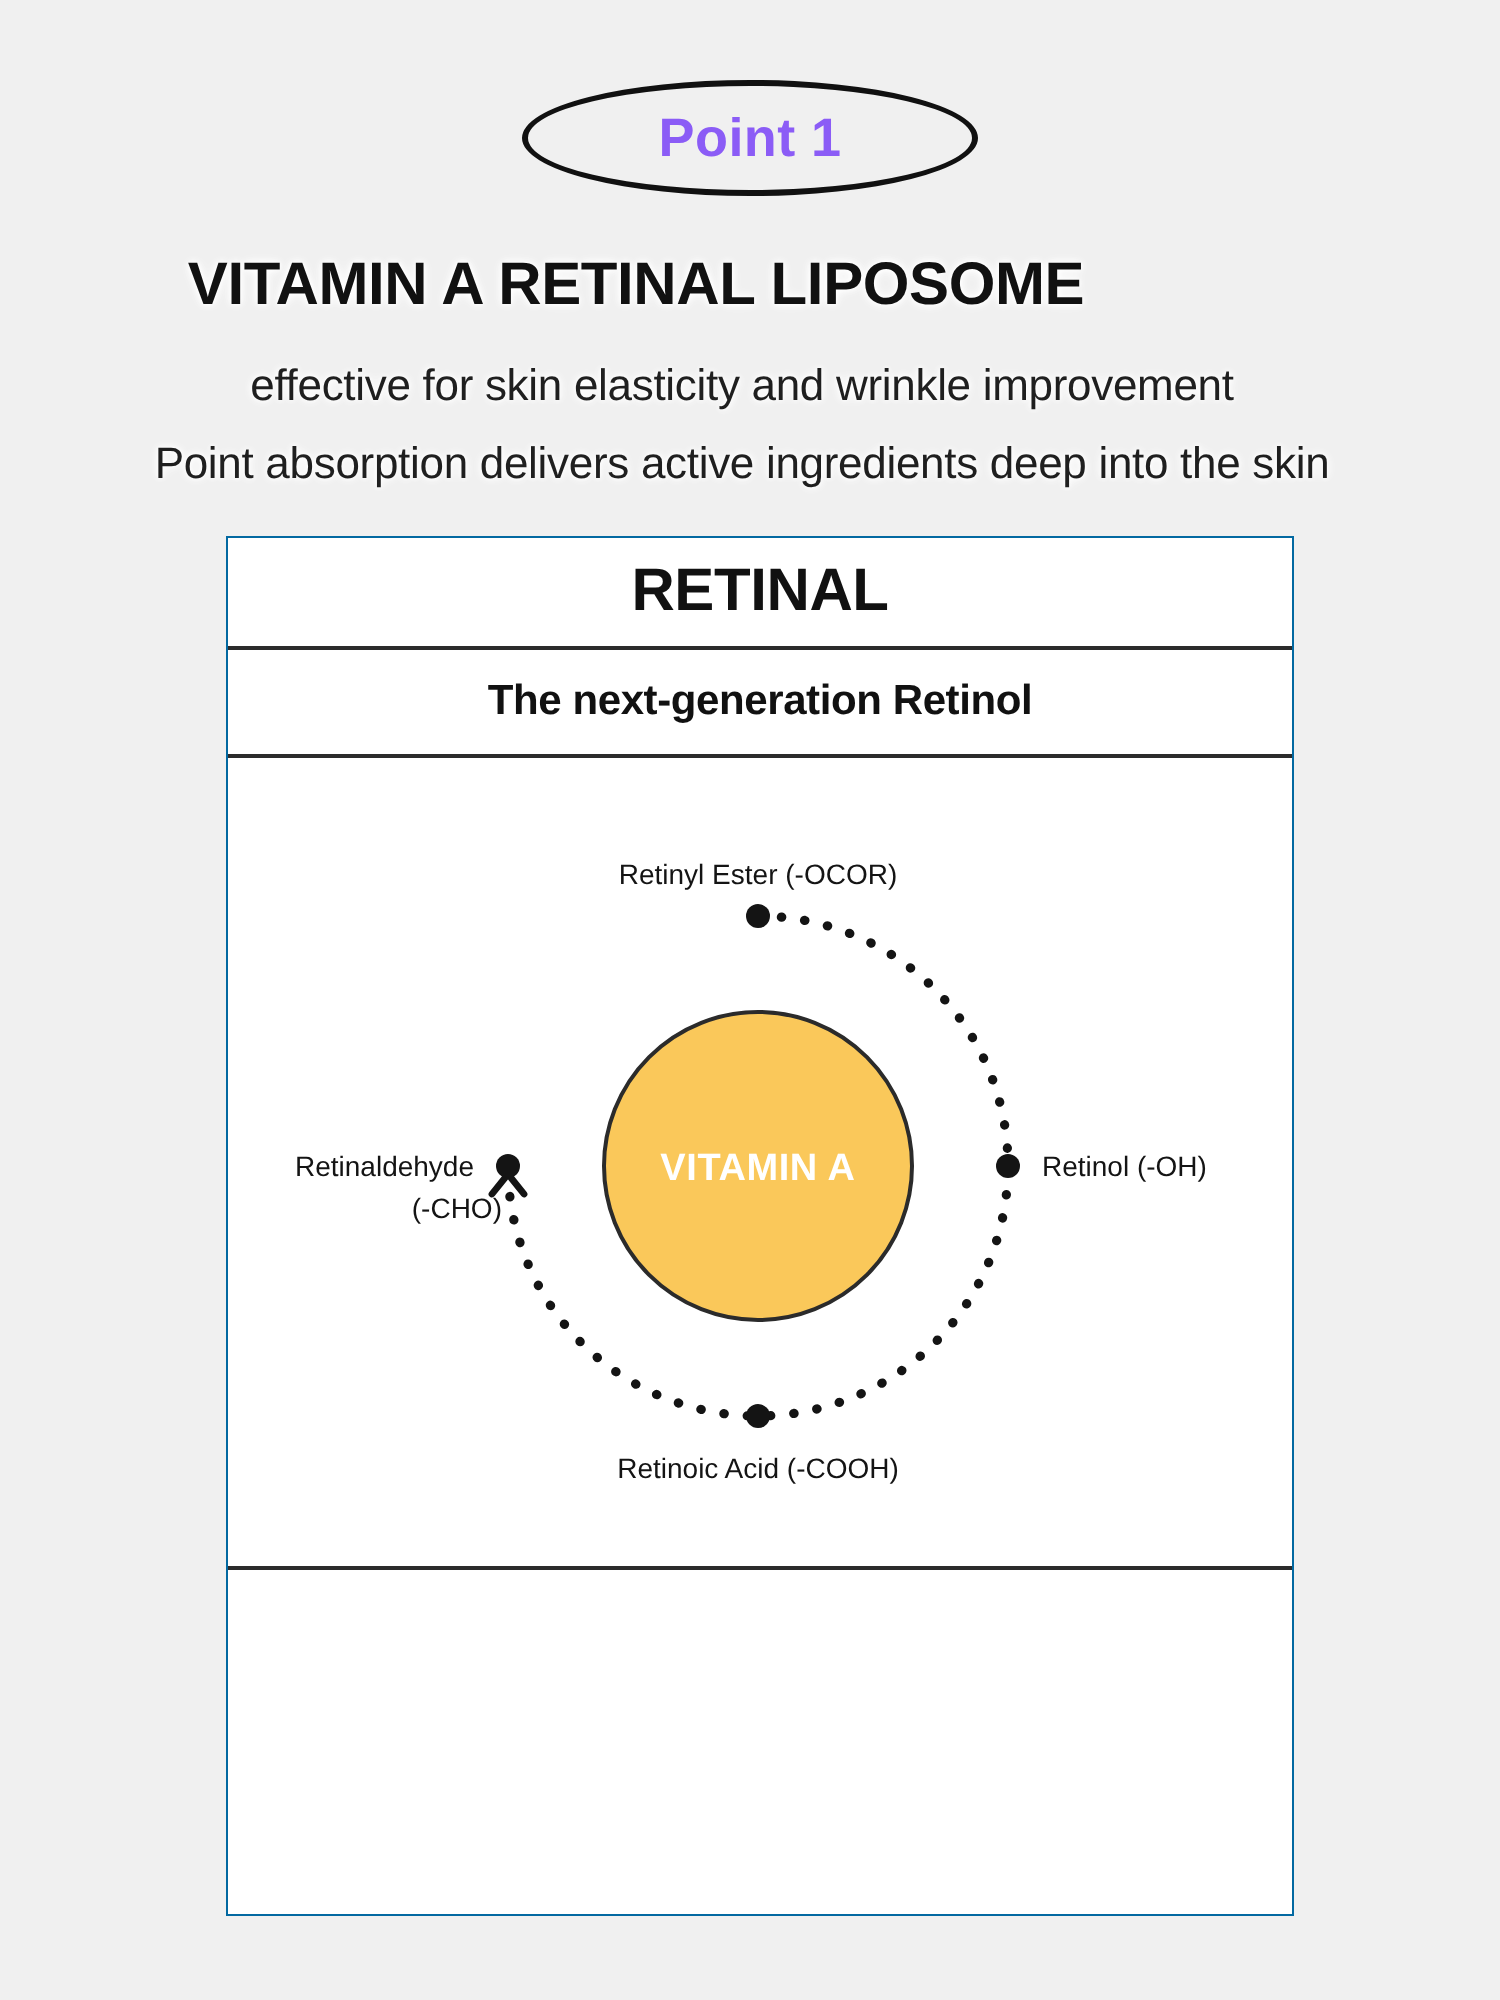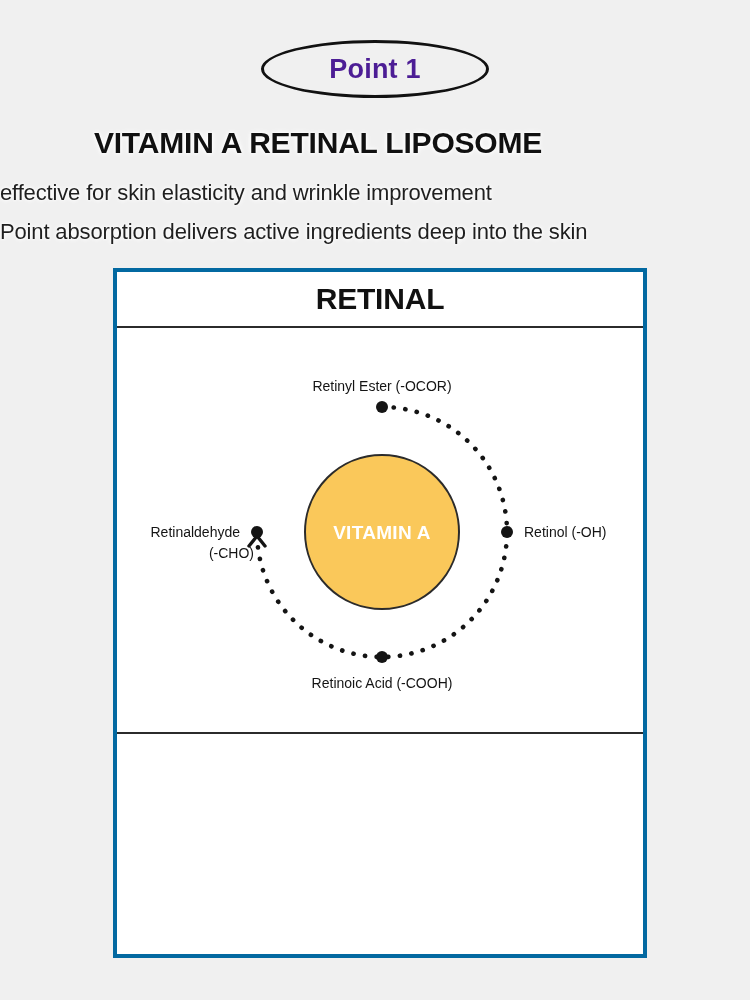--- a/index.html
+++ b/index.html
@@ -33,21 +33,21 @@
     display: flex;
     align-items: center;
     justify-content: center;
     background: transparent;
     box-sizing: border-box;
   }
   .badge-label {
     font-size: 27px;
     font-weight: 700;
     letter-spacing: 0.2px;
-    color: #4c1d95;
+    color: #8b5cf6;
     line-height: 1;
     text-shadow: 0 0 3px #f0f0f0, 0 0 3px #f0f0f0;
   }
 
   
   .heading {
     position: absolute;
     top: 126px;
     left: 0;
     width: 636px;
@@ -55,38 +55,39 @@
     font-size: 30px;
     font-weight: 700;
     letter-spacing: -0.2px;
     color: #111111;
     text-shadow: 0 0 4px #ffffff, 0 0 6px #ffffff, 0 0 2px #ffffff;
   }
   .sub-line {
     position: absolute;
     left: 0;
     width: 742px;
+    text-align: center;
     font-size: 22px;
     font-weight: 400;
     color: #1f1f1f;
     letter-spacing: -0.15px;
     text-shadow: 0 0 4px #ffffff, 0 0 6px #ffffff, 0 0 2px #ffffff;
   }
   .sub-1 { top: 180px; }
   .sub-2 { top: 219px; }
 
   
   .card {
     position: absolute;
     left: 113px;
     top: 268px;
     width: 534px;
     height: 690px;
     background: #ffffff;
-    border: 4px solid #0369a1;
+    border: 1px solid #0369a1;
     box-sizing: border-box;
     display: flex;
     flex-direction: column;
   }
   .card-title-row {
     height: 54px;
     border-bottom: 2px solid #2b2b2b;
     display: flex;
     align-items: center;
     justify-content: center;
@@ -165,20 +166,23 @@
 <div class="heading">VITAMIN A RETINAL LIPOSOME</div>
 <div class="sub-line sub-1">effective for skin elasticity and wrinkle improvement</div>
 <div class="sub-line sub-2">Point absorption delivers active ingredients deep into the skin</div>
 
 <div class="card">
 
   <div class="card-title-row">
     <span class="card-title">RETINAL</span>
   </div>
 
+  <div class="card-sub-row">
+    <span class="card-sub">The next-generation Retinol</span>
+  </div>
 
   <div class="diagram-row">
     <svg class="diagram-svg" width="530" height="400" viewBox="0 0 530 400">
 
       <g>
         <path d="M 265 79
                  A 125 125 0 0 1 390 204
                  A 125 125 0 0 1 265 329
                  A 125 125 0 0 1 140 204" fill="none" stroke="#141414" stroke-width="4.6" stroke-linecap="round" stroke-dasharray="0.2 11.5"></path>
       </g>

